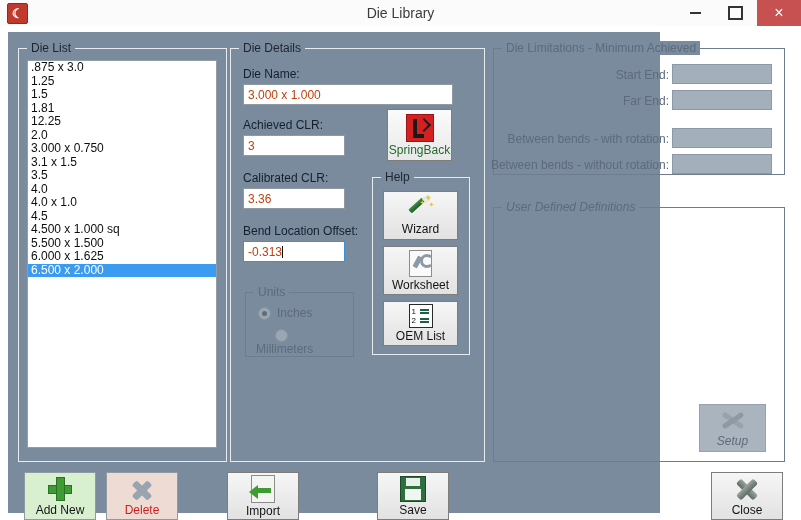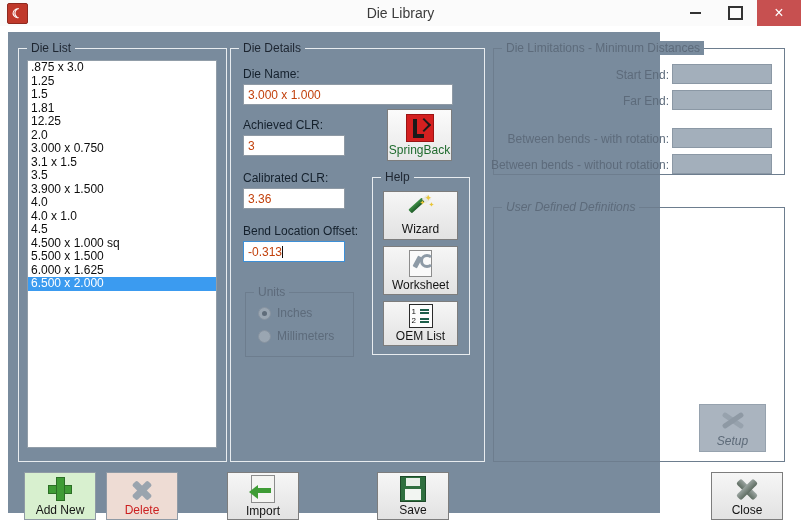--- a/index.html
+++ b/index.html
@@ -186,21 +186,20 @@
       <div class="listbox" style="left:8px;top:11px;width:190px;height:388px;" id="die-listbox">
             <div class="listrow">.875 x 3.0</div>
             <div class="listrow">1.25</div>
             <div class="listrow">1.5</div>
             <div class="listrow">1.81</div>
             <div class="listrow">12.25</div>
             <div class="listrow">2.0</div>
             <div class="listrow">3.000 x 0.750</div>
             <div class="listrow">3.1 x 1.5</div>
             <div class="listrow">3.5</div>
-            <div class="listrow">3.900 x 1.500</div>
             <div class="listrow">4.0</div>
             <div class="listrow">4.0 x 1.0</div>
             <div class="listrow">4.5</div>
             <div class="listrow">4.500 x 1.000 sq</div>
             <div class="listrow">5.500 x 1.500</div>
             <div class="listrow">6.000 x 1.625</div>
             <div class="listrow sel">6.500 x 2.000</div>
           </div>
     </div>
 
@@ -223,21 +222,21 @@
         <span class="ico ico-sb"></span>
         <span class="cap">SpringBack</span>
       </div>
 
       <div class="group disabled" style="left:14px;top:243px;width:107px;height:63px;">
         <span class="legend">Units</span>
         <div class="radio on" style="left:12px;top:13px;">
           <span class="dot"></span>
           <span class="rl">Inches</span>
         </div>
-        <div class="radio" style="left:12px;top:36px;">
+        <div class="radio" style="left:4px;top:36px;flex-direction:column;">
           <span class="dot"></span>
           <span class="rl">Millimeters</span>
         </div>
       </div>
 
       <div class="group" style="left:141px;top:128px;width:96px;height:176px;">
         <span class="legend">Help</span>
 
         <div class="btn flat" style="left:10px;top:13px;width:75px;height:49px;">
           <span class="ico ico-wand">
@@ -263,21 +262,21 @@
                 <i class="b"></i>
                 <i class="c"></i>
                 <i class="d"></i>
           </span>
           <span class="cap">OEM List</span>
         </div>
       </div>
     </div>
 
     <div class="group disabled" style="left:485px;top:16px;width:290px;height:125px;">
-      <span class="legend">Die Limitations - Minimum Distances</span>
+      <span class="legend">Die Limitations - Minimum Achieved</span>
 
       <span class="lbl dis" style="right:115px;top:19px;">Start End:</span>
       <div class="tbox dis" style="left:178px;top:15px;width:100px;height:20px;"></div>
 
       <span class="lbl dis" style="right:115px;top:45px;">Far End:</span>
       <div class="tbox dis" style="left:178px;top:41px;width:100px;height:20px;"></div>
 
       <span class="lbl dis" style="right:115px;top:83px;">Between bends - with rotation:</span>
       <div class="tbox dis" style="left:178px;top:79px;width:100px;height:20px;"></div>
 

